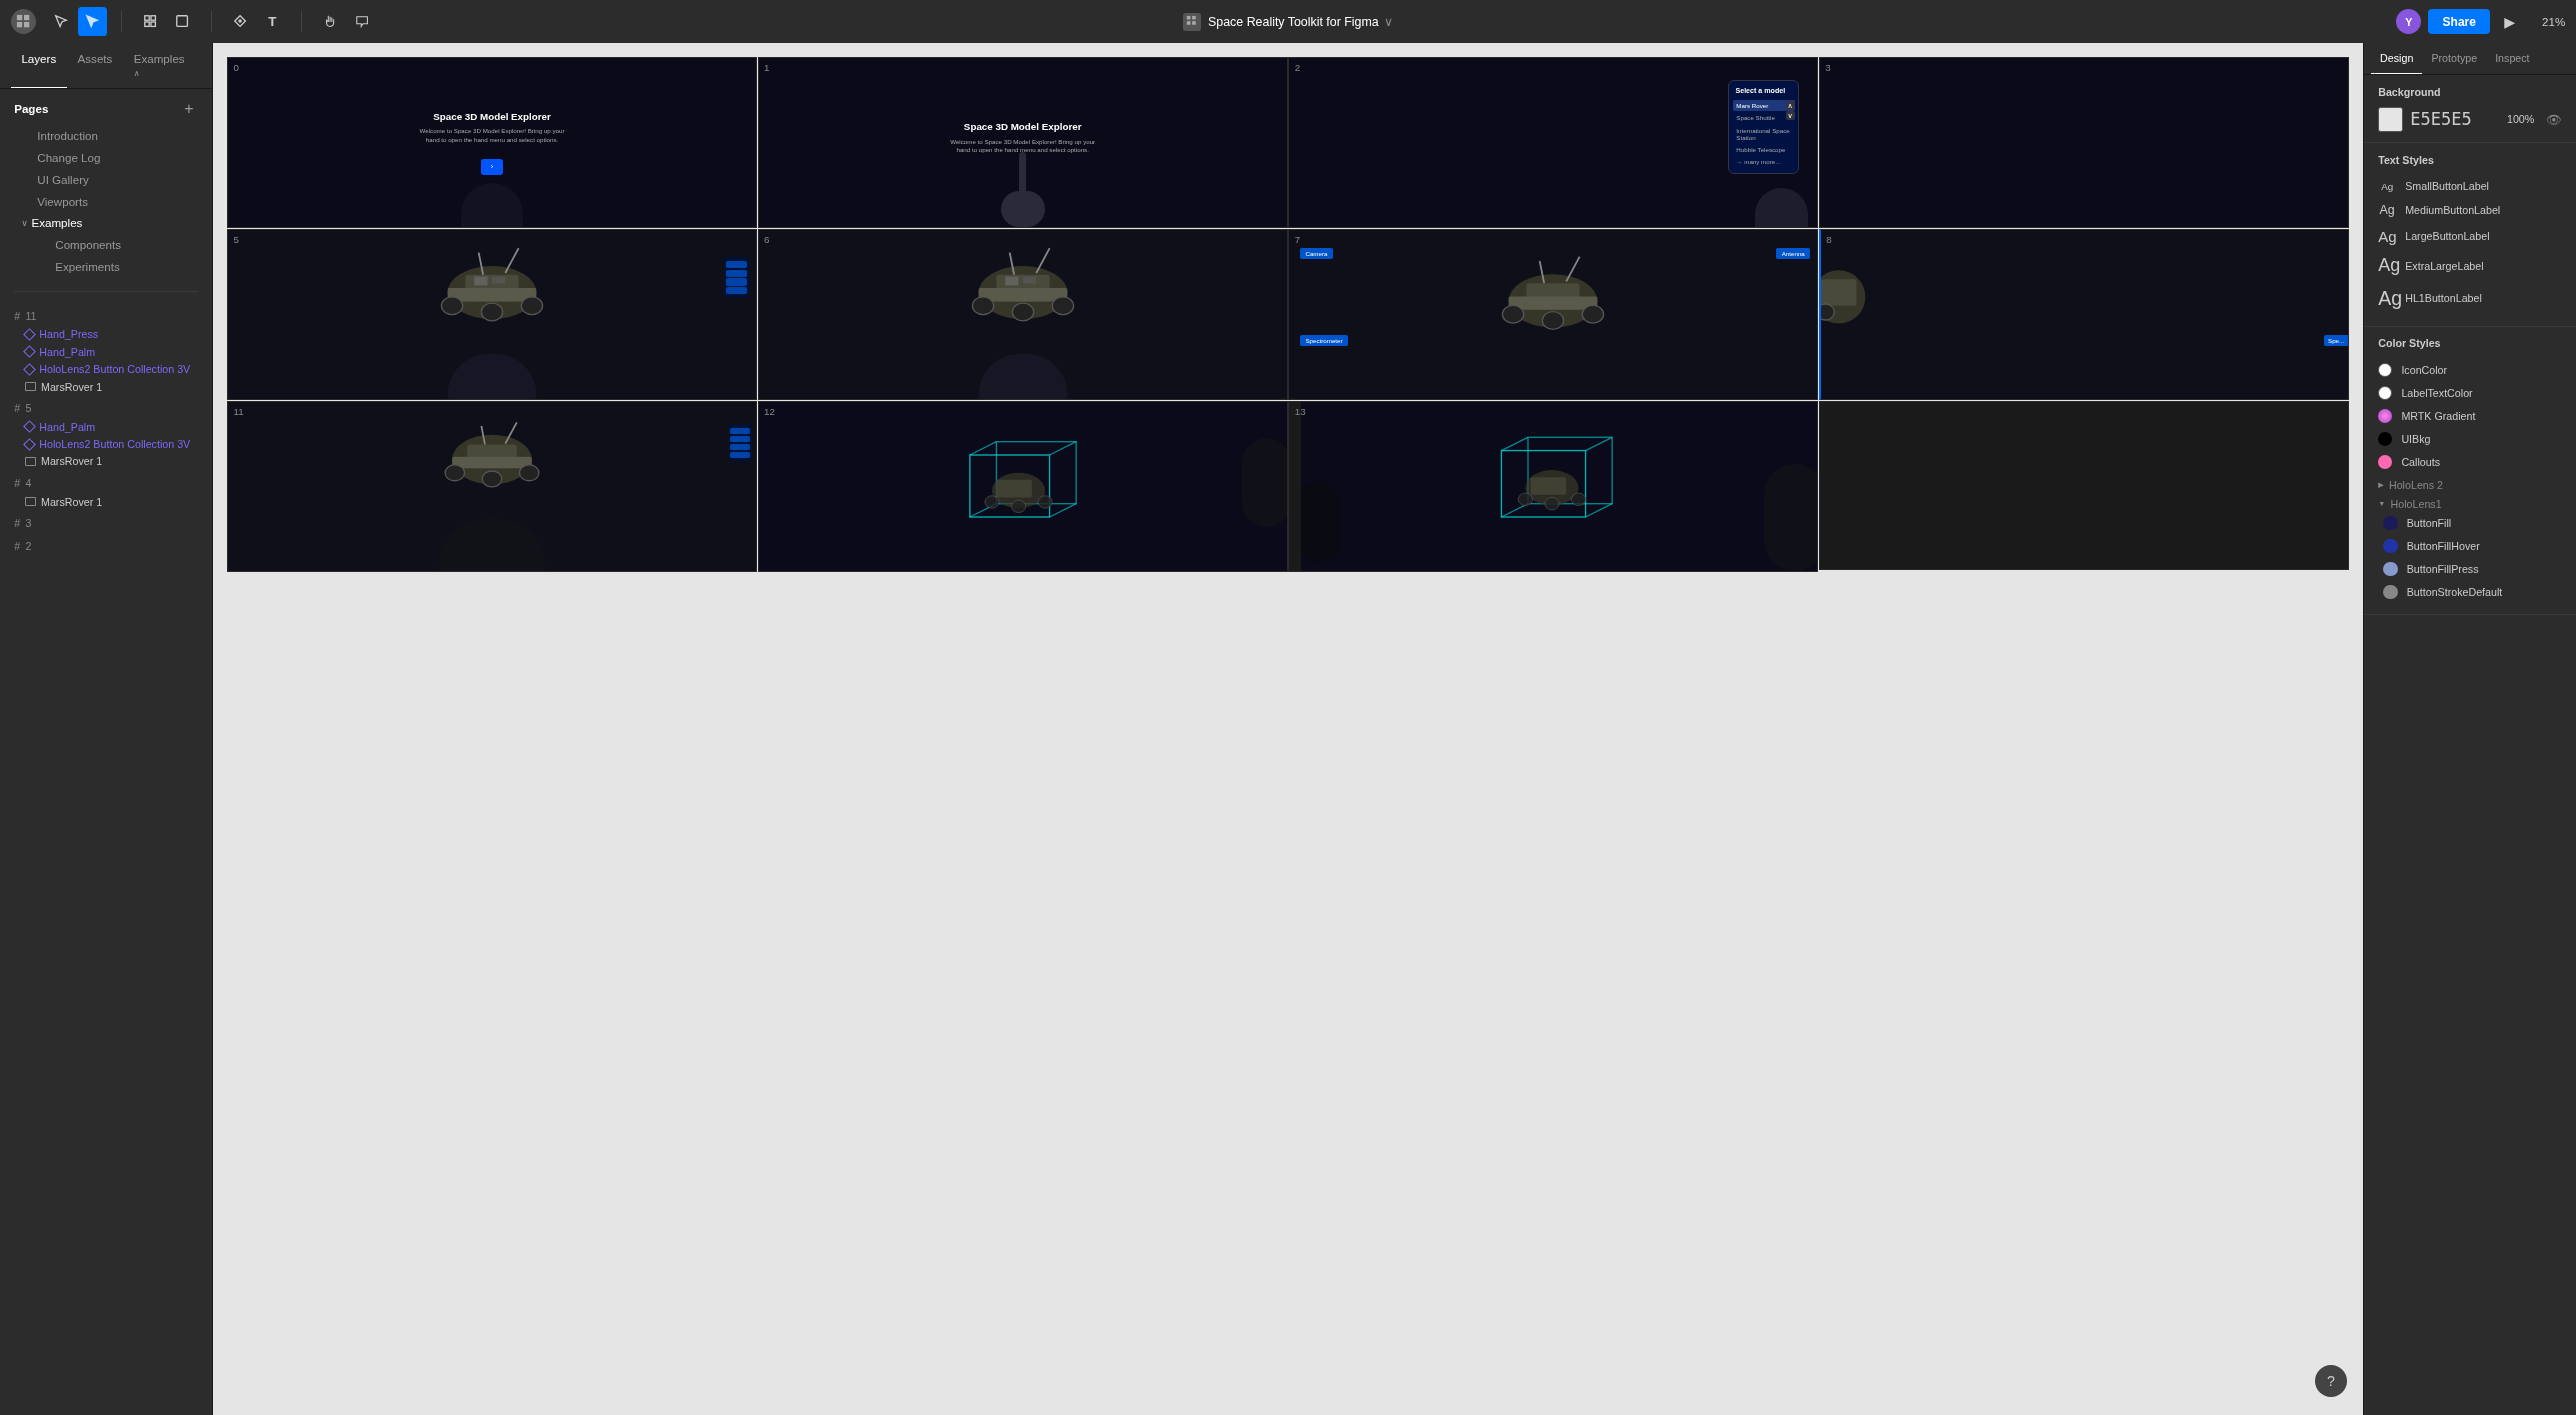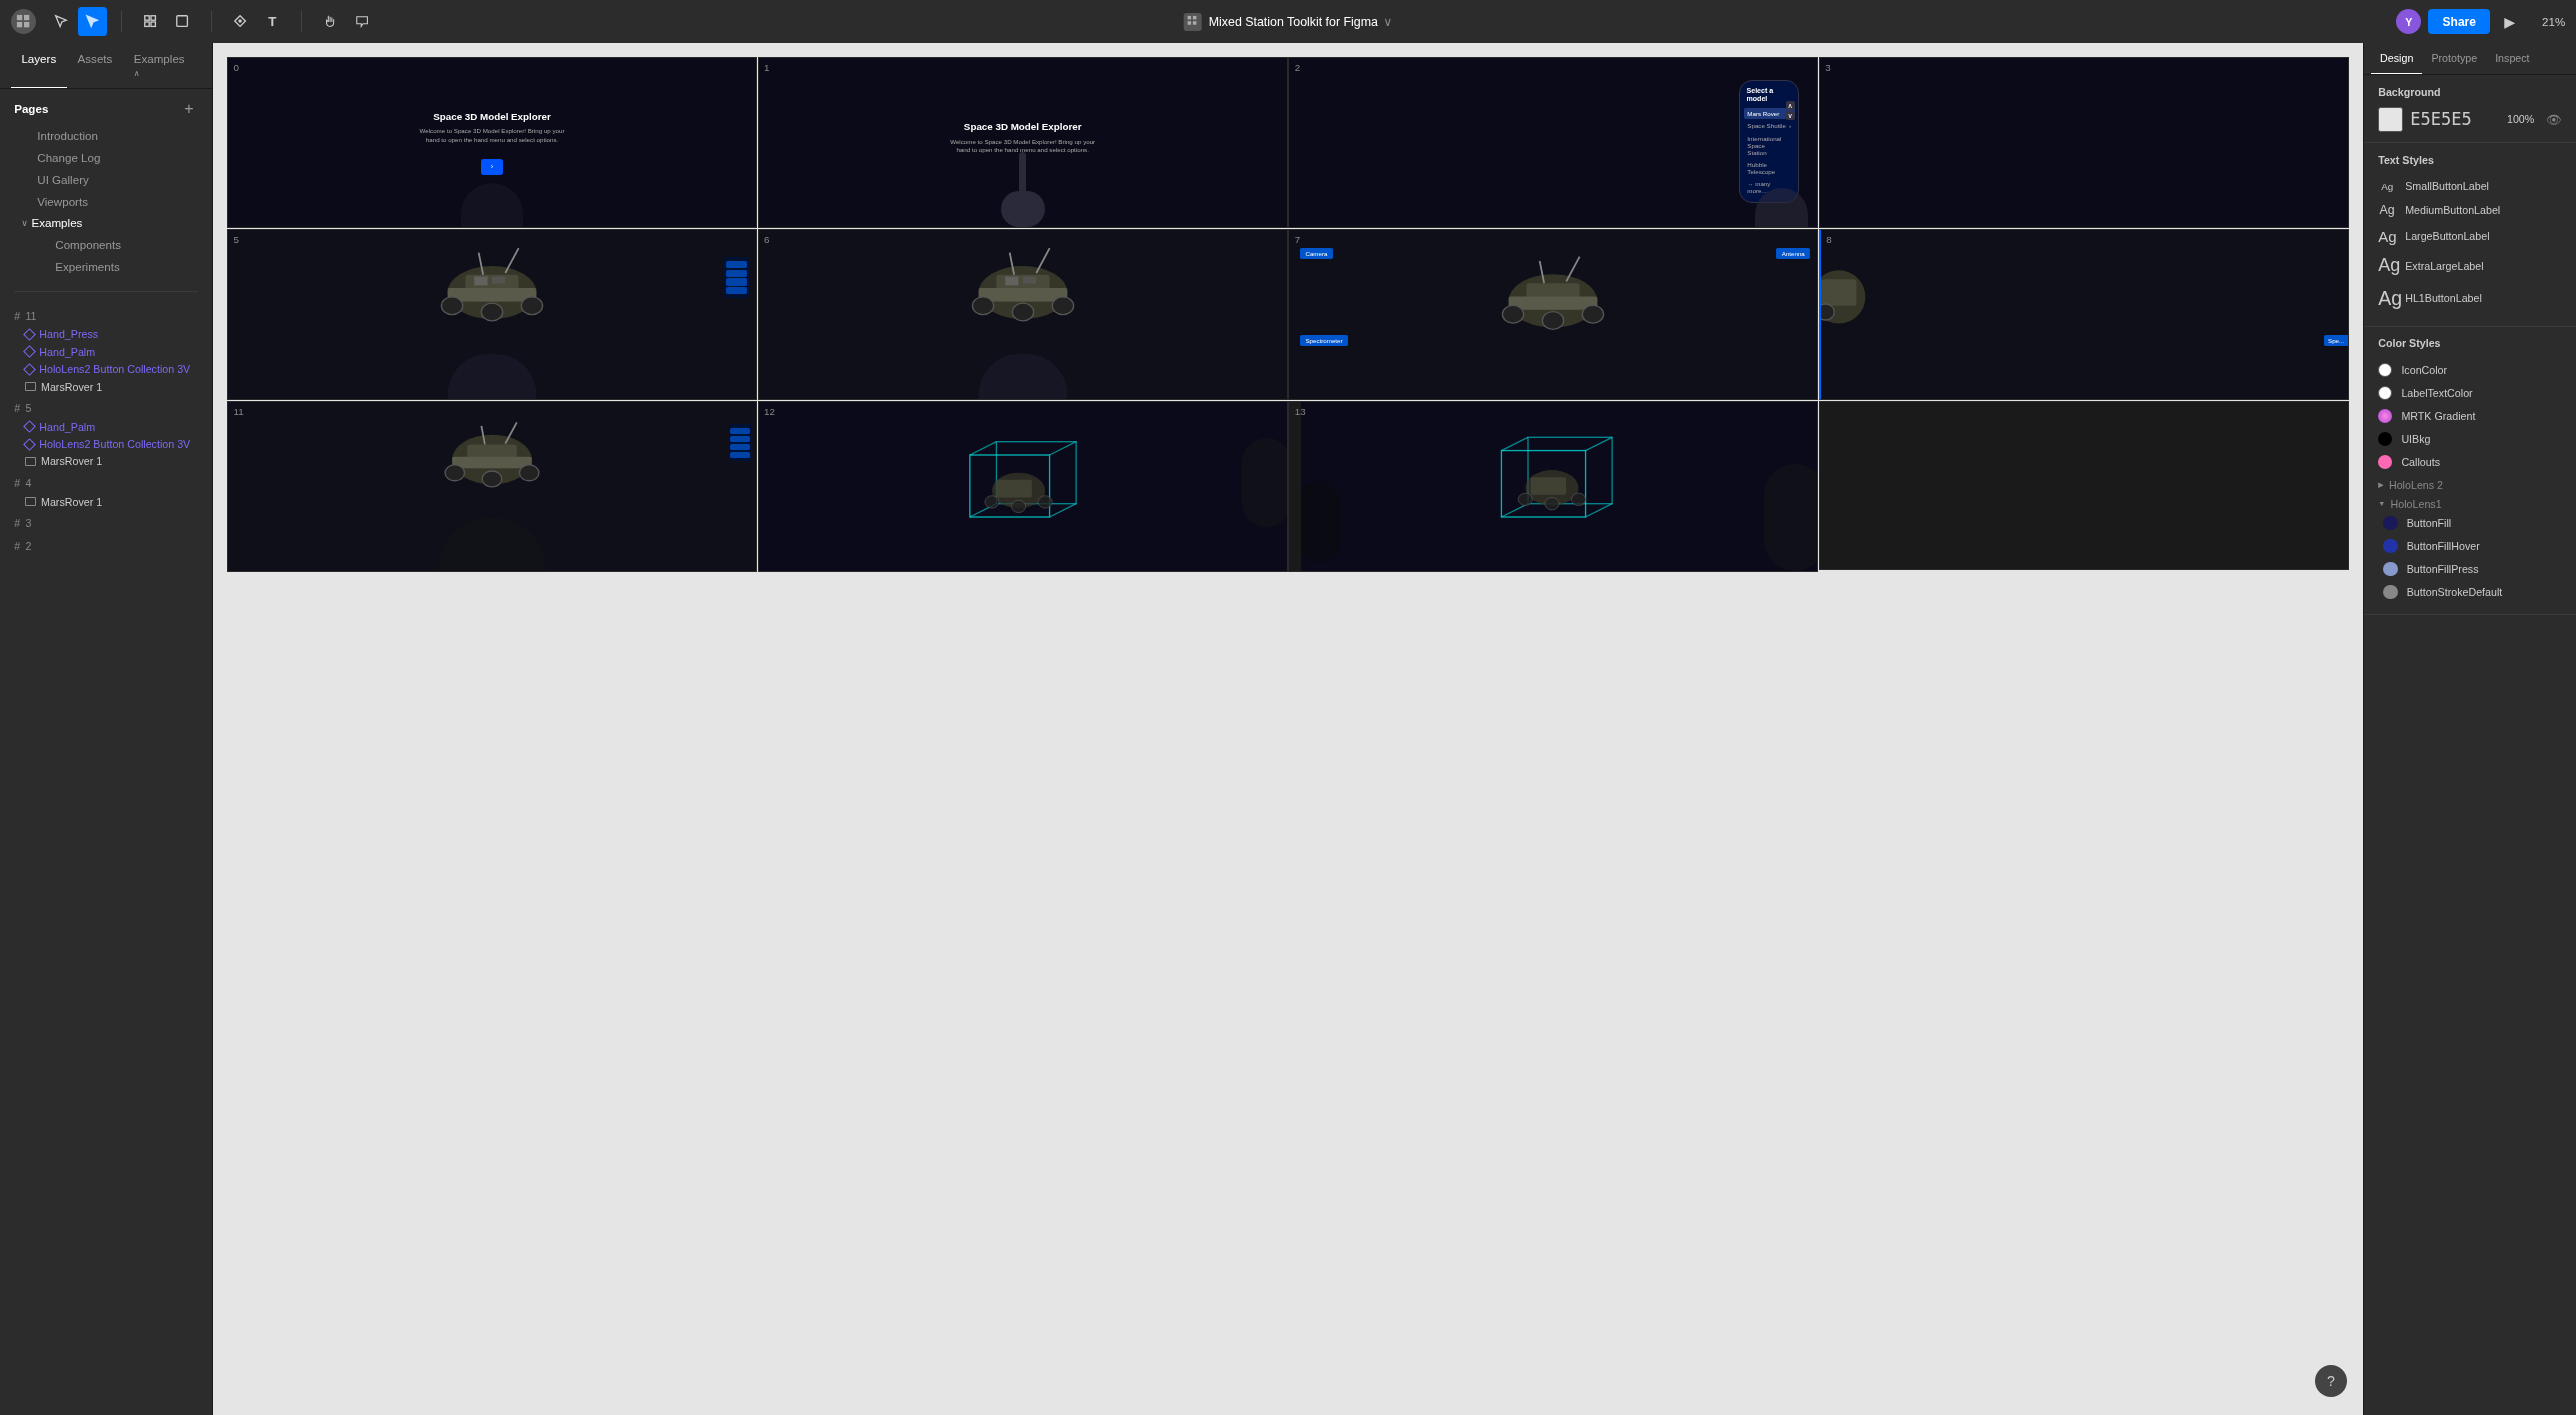--- a/index.html
+++ b/index.html
@@ -478,21 +478,21 @@
   <div class="toolbar-center">
     <div class="toolbar-file-icon">
       <svg width="12.4" height="12.4" viewBox="0 0 14 14" fill="none">
         <rect x="1" y="1" width="4" height="4" fill="#aaa"></rect>
         <rect x="7" y="1" width="4" height="4" fill="#aaa"></rect>
         <rect x="1" y="7" width="4" height="4" fill="#aaa"></rect>
         <rect x="7" y="7" width="4" height="4" fill="#aaa"></rect>
       </svg>
     </div>
     <div class="toolbar-file-title">
-      <span>Mixed Station Toolkit for Figma</span>
+      <span>Space Reality Toolkit for Figma</span>
       <span style="color:#888;">∨</span>
     </div>
   </div>
 
   <div class="toolbar-right">
     <div class="toolbar-avatar">Y</div>
     <button class="toolbar-share-btn">Share</button>
     <button class="toolbar-play-btn">▶</button>
     <span class="toolbar-zoom">21%</span>
   </div>
@@ -634,21 +634,21 @@
               <div style="width:7.1px; height:44px; background:#2a2a3a; border-radius:3.6px; margin:0 auto;"></div>
               <div style="width:44px; height:36px; background:#2a2a3a; border-radius:22px; margin-top:-4.4px;"></div>
             </div>
           </div>
         </div>
 
         <div class="storyboard-cell" style="position:relative;">
           <span class="cell-number">2</span>
           <div style="background:#0a0a18; height:169px; position:relative; overflow:hidden;">
 
-            <div style="position:absolute; right:18px; top:22px; background:#001144; border-radius:13px; width:60px; padding:3.6px; border:0.9px solid #334;">
+            <div style="position:absolute; right:18px; top:22px; background:#001144; border-radius:6px; width:71px; padding:3.6px; border:0.9px solid #334;">
               <div style="color:white; font-size:7.1px; padding:2.7px; font-weight:600;">Select a model</div>
               <div style="background:rgba(100,150,255,0.3); margin:1.8px 0; padding:1.8px 3.6px; border-radius:1.8px; font-size:6.2px; color:white; display:flex; justify-content:space-between; align-items:center;">
                 <span>Mars Rover</span>
                   <span style="color:#88aaff;">›</span>
               </div>
               <div style="margin:1.8px 0; padding:1.8px 3.6px; border-radius:1.8px; font-size:6.2px; color:#aaa; display:flex; justify-content:space-between; align-items:center;">
                 <span>Space Shuttle</span>
                   <span>›</span>
               </div>
               <div style="margin:1.8px 0; padding:1.8px 3.6px; border-radius:1.8px; font-size:6.2px; color:#aaa;">

